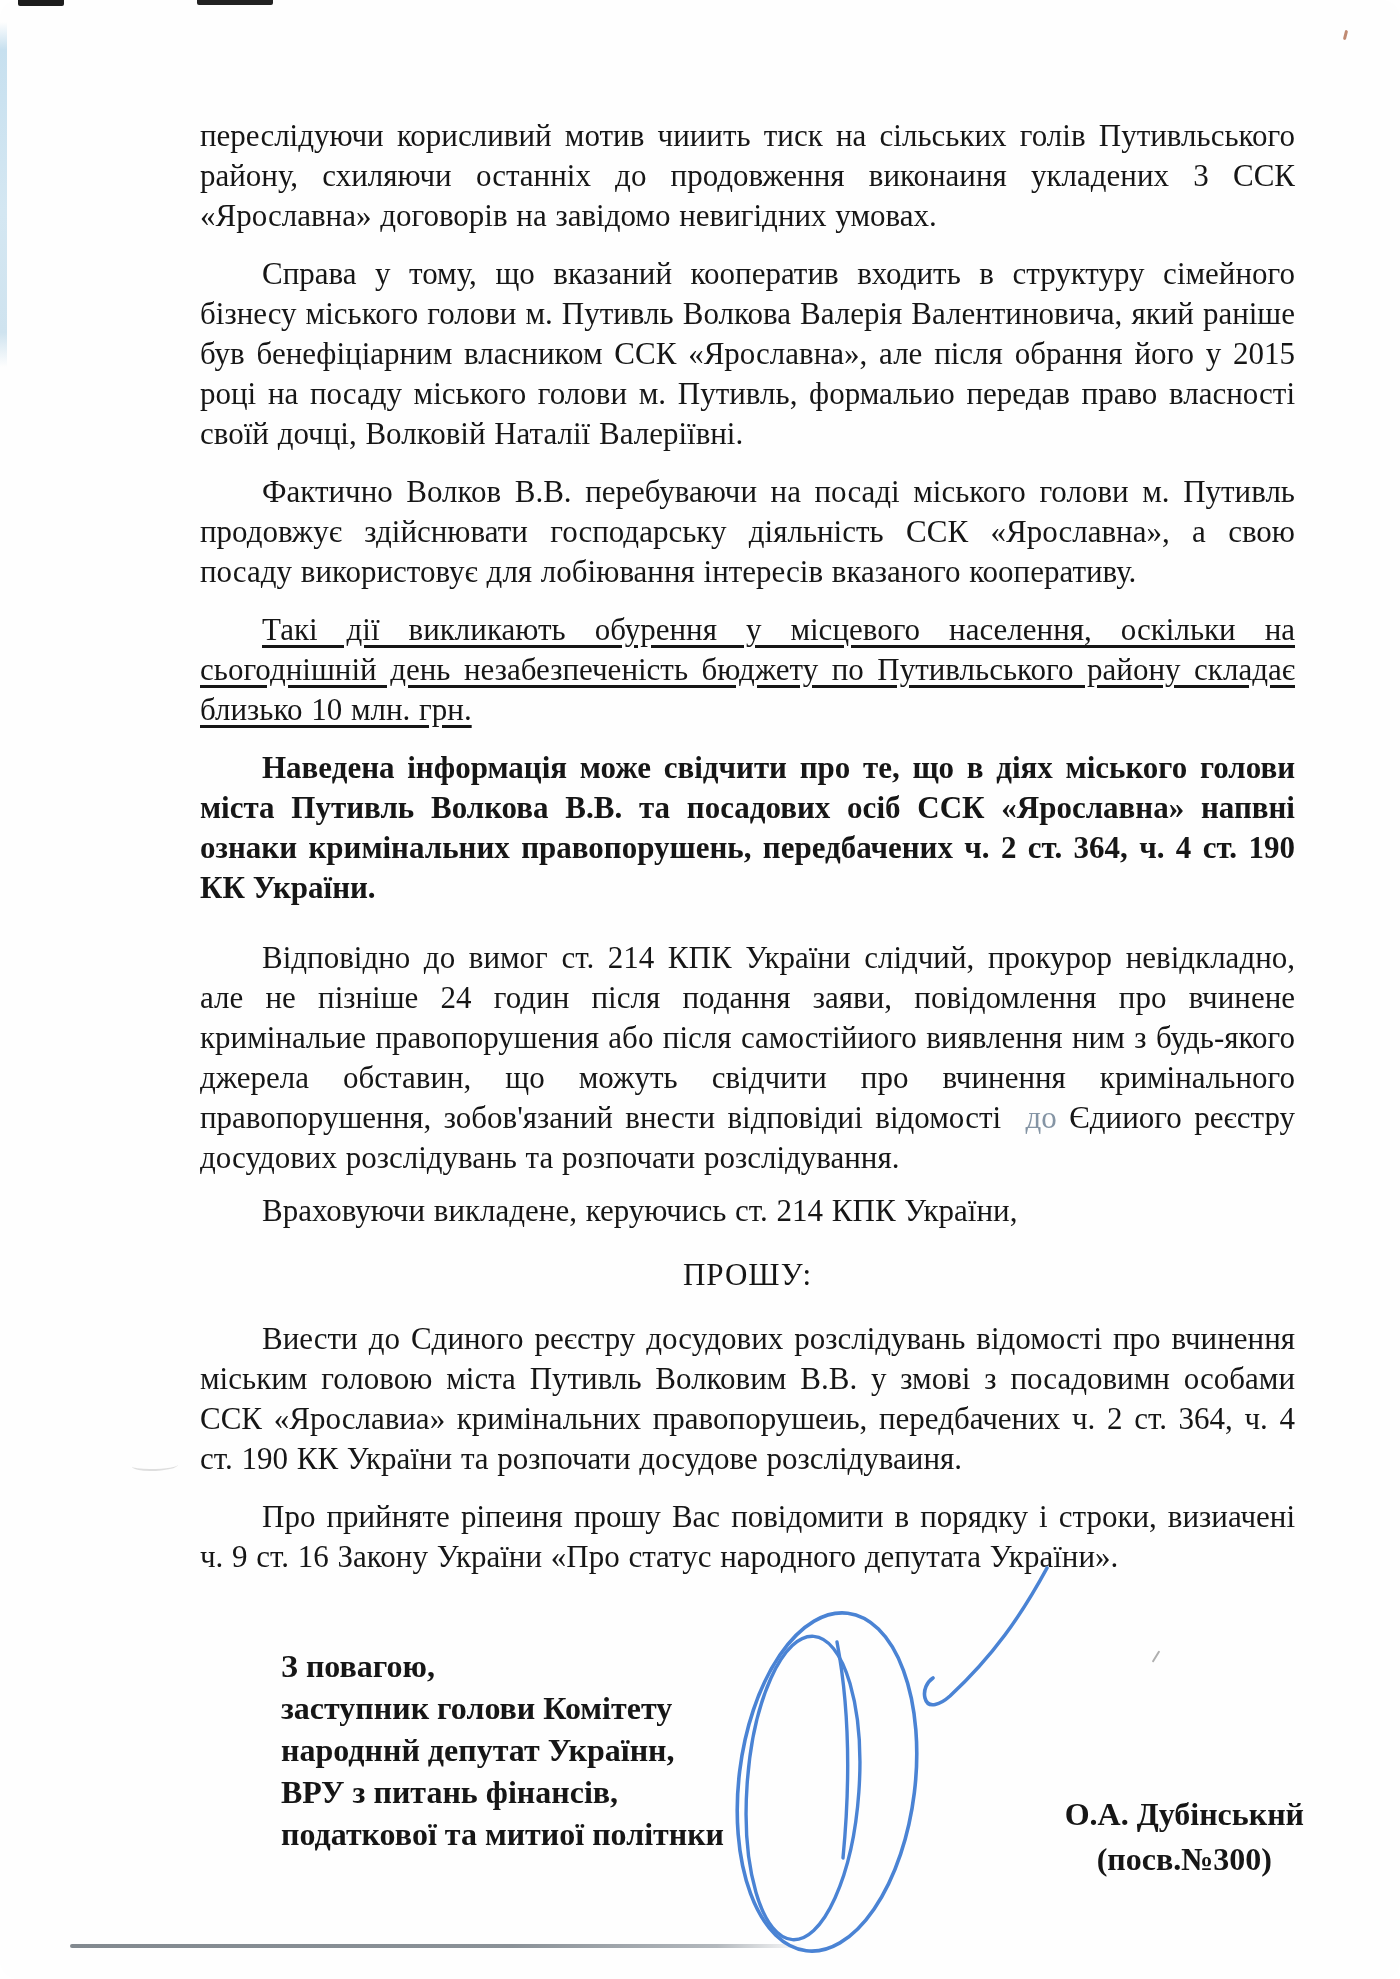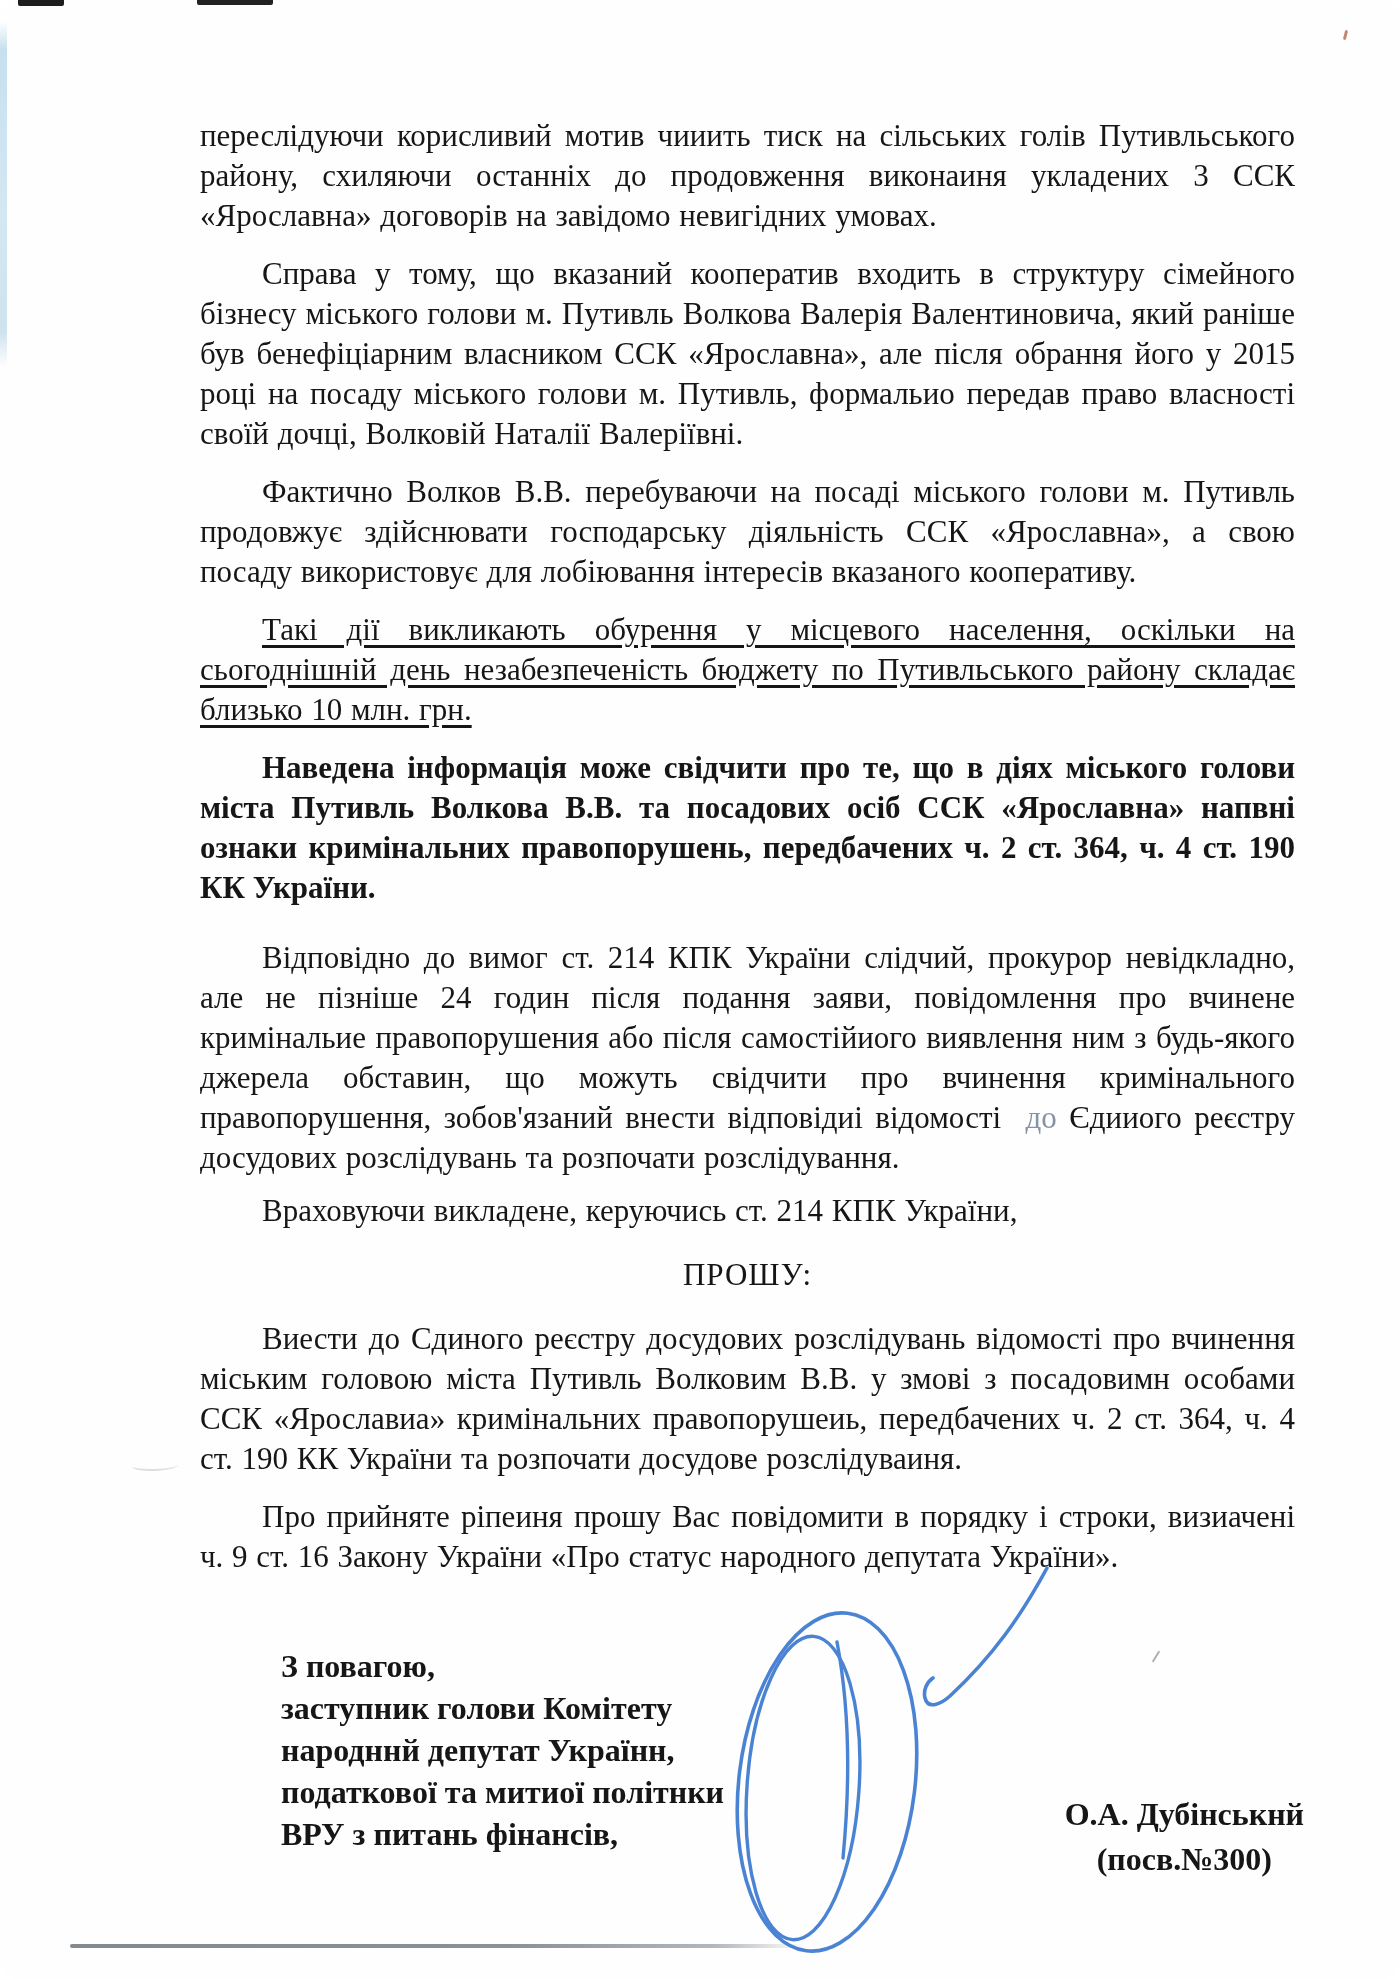--- a/index.html
+++ b/index.html
@@ -65,22 +65,22 @@
       <p class="para sp-sm"><span>Враховуючи викладене, керуючись ст. 214 КПК України,</span></p>
       <p class="para center sp-md"><span>ПРОШУ:</span></p>
       <p class="para sp-md"><span>Виести до Сдиного реєстру досудових розслідувань відомості про вчинення міським головою міста Путивль Волковим В.В. у змові з посадовимн особами ССК «Ярославиа» кримінальних правопорушеиь, передбачених ч. 2 ст. 364, ч. 4 ст. 190 КК України та розпочати досудове розслідуваиня.</span></p>
       <p class="para"><span>Про прийняте ріпеиня прошу Вас повідомити в порядку і строки, визиачені ч. 9 ст. 16 Закону України «Про статус народного депутата України».</span></p>
     </main>
 
   <div class="closing" id="closing">
       <div>З повагою,</div>
       <div>заступник голови Комітету</div>
       <div>народннй депутат Українн,</div>
+      <div>ВРУ з питань фінансів,</div>
       <div>податкової та митиої політнки</div>
-      <div>ВРУ з питань фінансів,</div>
     </div>
 
   <svg class="signature" width="420" height="420" viewBox="0 0 420 420" fill="none">
     <ellipse class="ink" cx="172" cy="232" rx="88" ry="170" transform="rotate(7 172 232)" stroke-width="3.6" stroke-linecap="round" stroke="#4a83d4"></ellipse>
     <ellipse class="ink" cx="148" cy="238" rx="56" ry="152" transform="rotate(4 148 238)" stroke-width="3.4" stroke-linecap="round" stroke="#4a83d4"></ellipse>
     <path class="ink" d="M 392 18 C 366 66 338 106 295 146 C 286 154 273 160 270 148 C 268 140 272 132 278 128" stroke-width="3.6" stroke-linecap="round" stroke="#4a83d4"></path>
     <path class="ink" d="M 182 92 C 193 150 196 225 188 308" stroke-width="3.4" stroke-linecap="round" stroke="#4a83d4"></path>
   </svg>
 
   <div class="signer">

